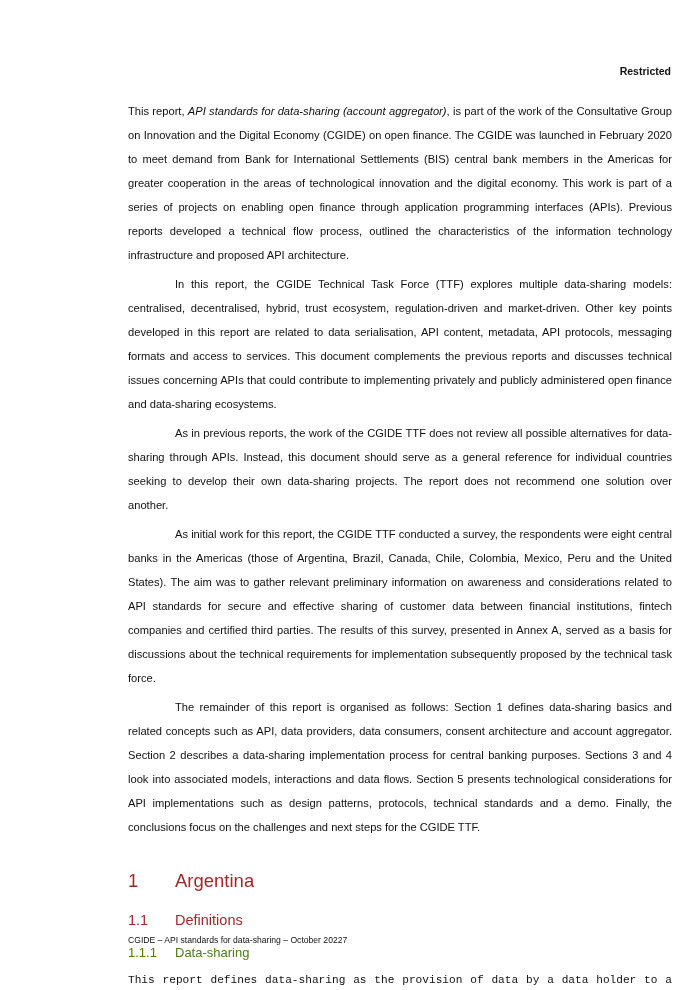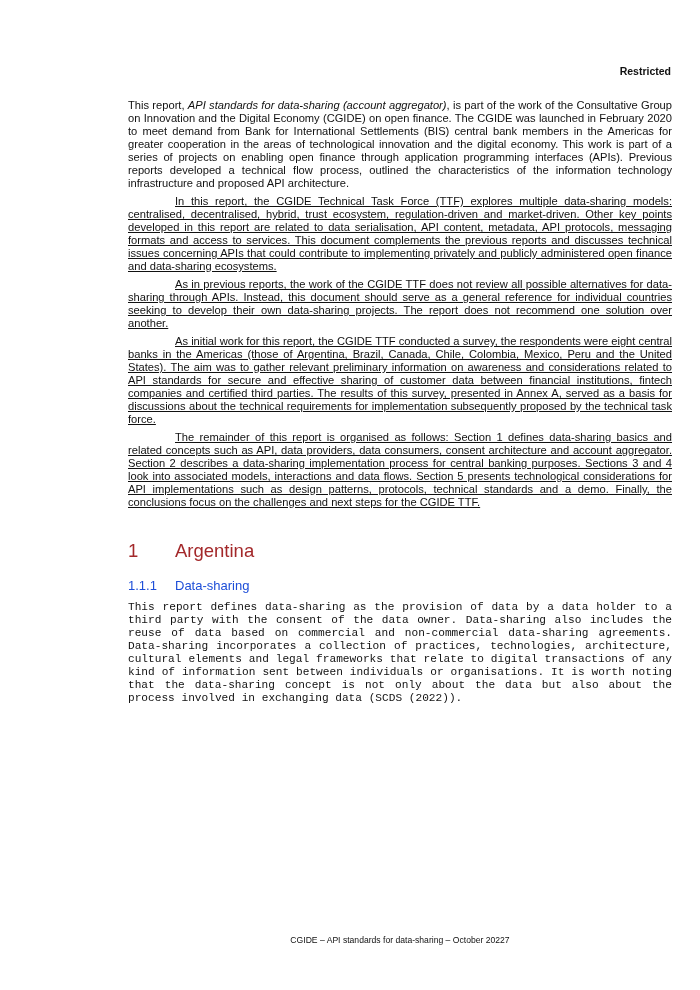--- a/index.html
+++ b/index.html
@@ -37,47 +37,47 @@
     h1.section-title {
       margin: 0;
       font-weight: normal;
       font-size: 18.5px;
       color: #a3282a;
       line-height: 24px;
     }
     p.body {
       margin: 0;
       font-size: 11.15px;
-      line-height: 13px;
+      line-height: 24px;
       text-align: justify;
       color: #111;
     }
-    p.indent { text-indent: 47px; text-decoration: underline; }
+    p.indent { text-indent: 47px; }
     .intro-title { margin-bottom: 21px !important; }
     .gap { margin-top: 5px !important; }
     .heading-row {
       display: flex;
       align-items: baseline;
       color: #a3282a;
     }
     .heading-row .num { display: inline-block; }
     .h1row { font-size: 18.5px; margin-top: 30px; line-height: 24px; }
     .h1row .num { width: 47px; }
     .h2row { font-size: 14.5px; margin-top: 17px; line-height: 20px; }
     .h2row .num { width: 47px; }
-    .h3row { font-size: 13px; margin-top: 14px; line-height: 18px; color: #1d4ed8; }
+    .h3row { font-size: 13px; margin-top: 14px; line-height: 18px; color: #4d7c0f; }
     .h3row .num { width: 47px; }
     .def-para { margin-top: 6px !important; font-family: Liberation Mono, monospace; }
     .footer {
       position: absolute;
       top: 934px;
       left: 90px;
       width: 544px;
       display: flex;
-      justify-content: center;
+      justify-content: flex-start;
       font-size: 8.6px;
       color: #111;
     }
     em { font-style: italic; }
   </style>
 </head>
 <body>
 
 <div class="page">
 
@@ -94,20 +94,24 @@
 
     <p class="body indent gap">As initial work for this report, the CGIDE TTF conducted a survey, the respondents were eight central banks in the Americas (those of Argentina, Brazil, Canada, Chile, Colombia, Mexico, Peru and the United States). The aim was to gather relevant preliminary information on awareness and considerations related to API standards for secure and effective sharing of customer data between financial institutions, fintech companies and certified third parties. The results of this survey, presented in Annex A, served as a basis for discussions about the technical requirements for implementation subsequently proposed by the technical task force.</p>
 
     <p class="body indent gap">The remainder of this report is organised as follows: Section 1 defines data-sharing basics and related concepts such as API, data providers, data consumers, consent architecture and account aggregator. Section 2 describes a data-sharing implementation process for central banking purposes. Sections 3 and 4 look into associated models, interactions and data flows. Section 5 presents technological considerations for API implementations such as design patterns, protocols, technical standards and a demo. Finally, the conclusions focus on the challenges and next steps for the CGIDE TTF.</p>
 
     <div class="heading-row h1row">
       <span class="num">1</span>
       <span>Argentina</span>
     </div>
 
+    <div class="heading-row h2row">
+      <span class="num">1.1</span>
+      <span>Definitions</span>
+    </div>
 
     <div class="heading-row h3row">
       <span class="num">1.1.1</span>
       <span>Data-sharing</span>
     </div>
 
     <p class="body def-para">This report defines data-sharing as the provision of data by a data holder to a third party with the consent of the data owner. Data-sharing also includes the reuse of data based on commercial and non-commercial data-sharing agreements. Data-sharing incorporates a collection of practices, technologies, architecture, cultural elements and legal frameworks that relate to digital transactions of any kind of information sent between individuals or organisations. It is worth noting that the data-sharing concept is not only about the data but also about the process involved in exchanging data (SCDS (2022)).</p>
 
   </div>
 

